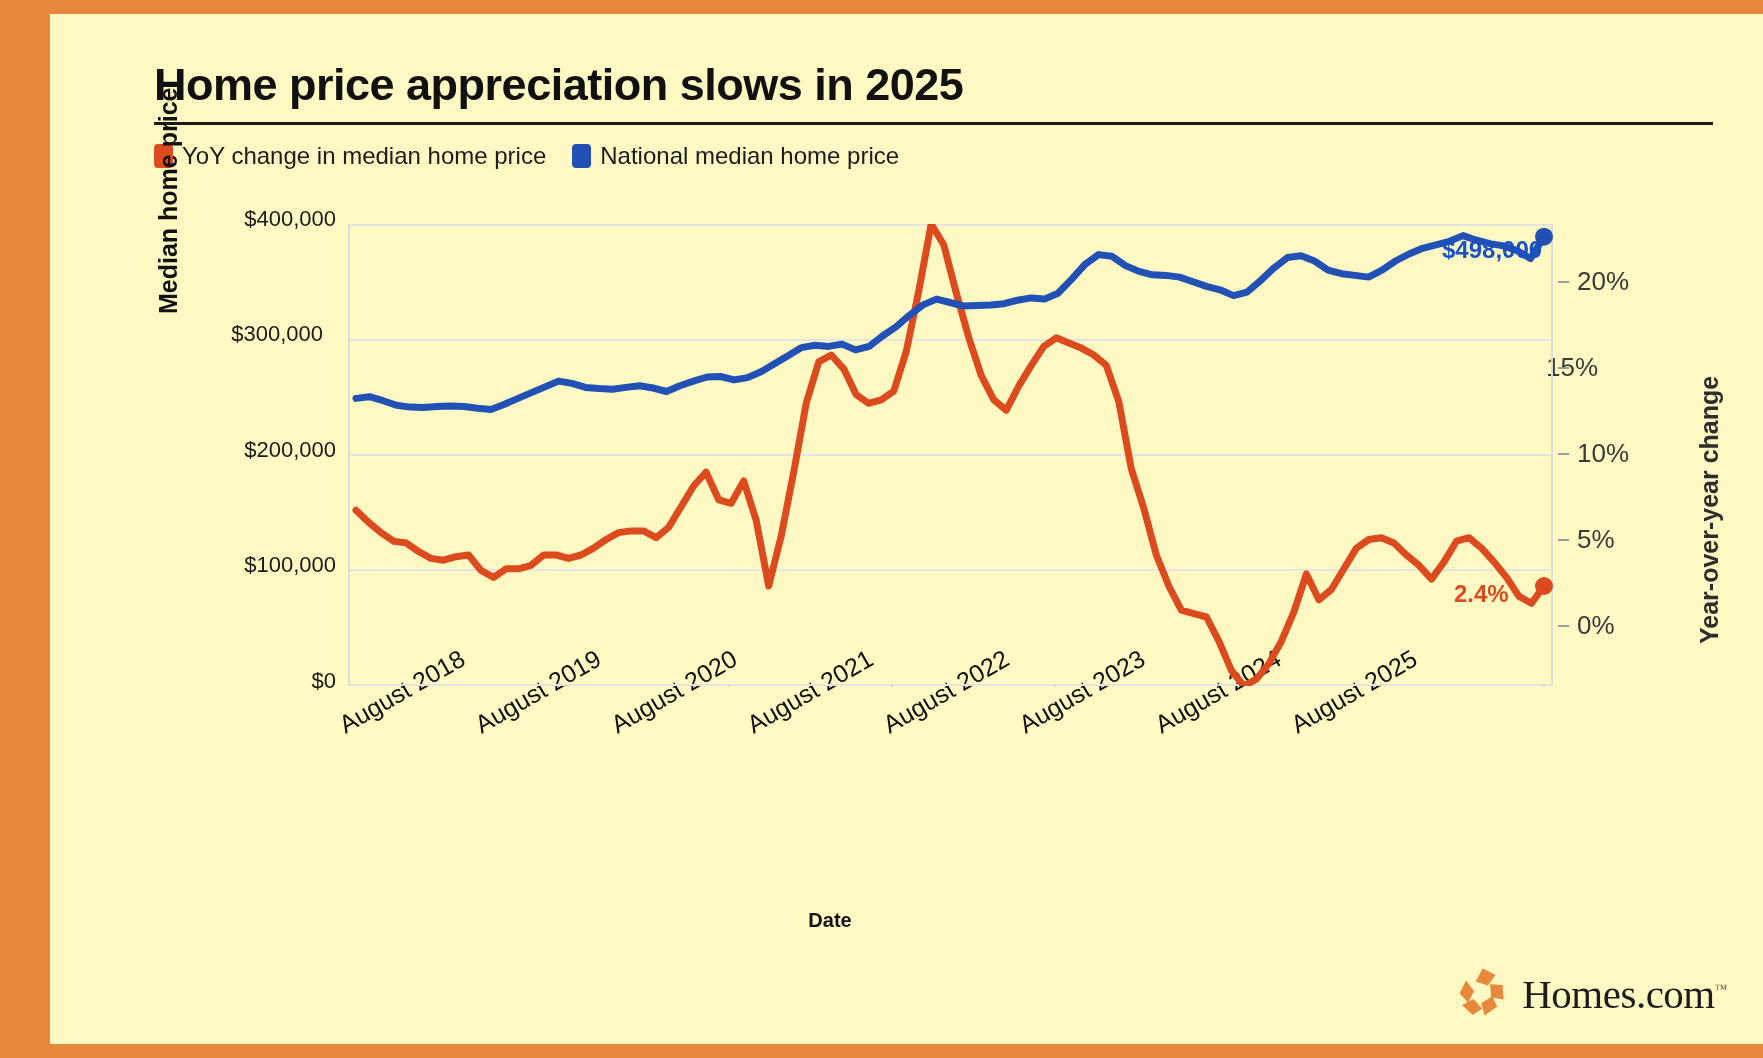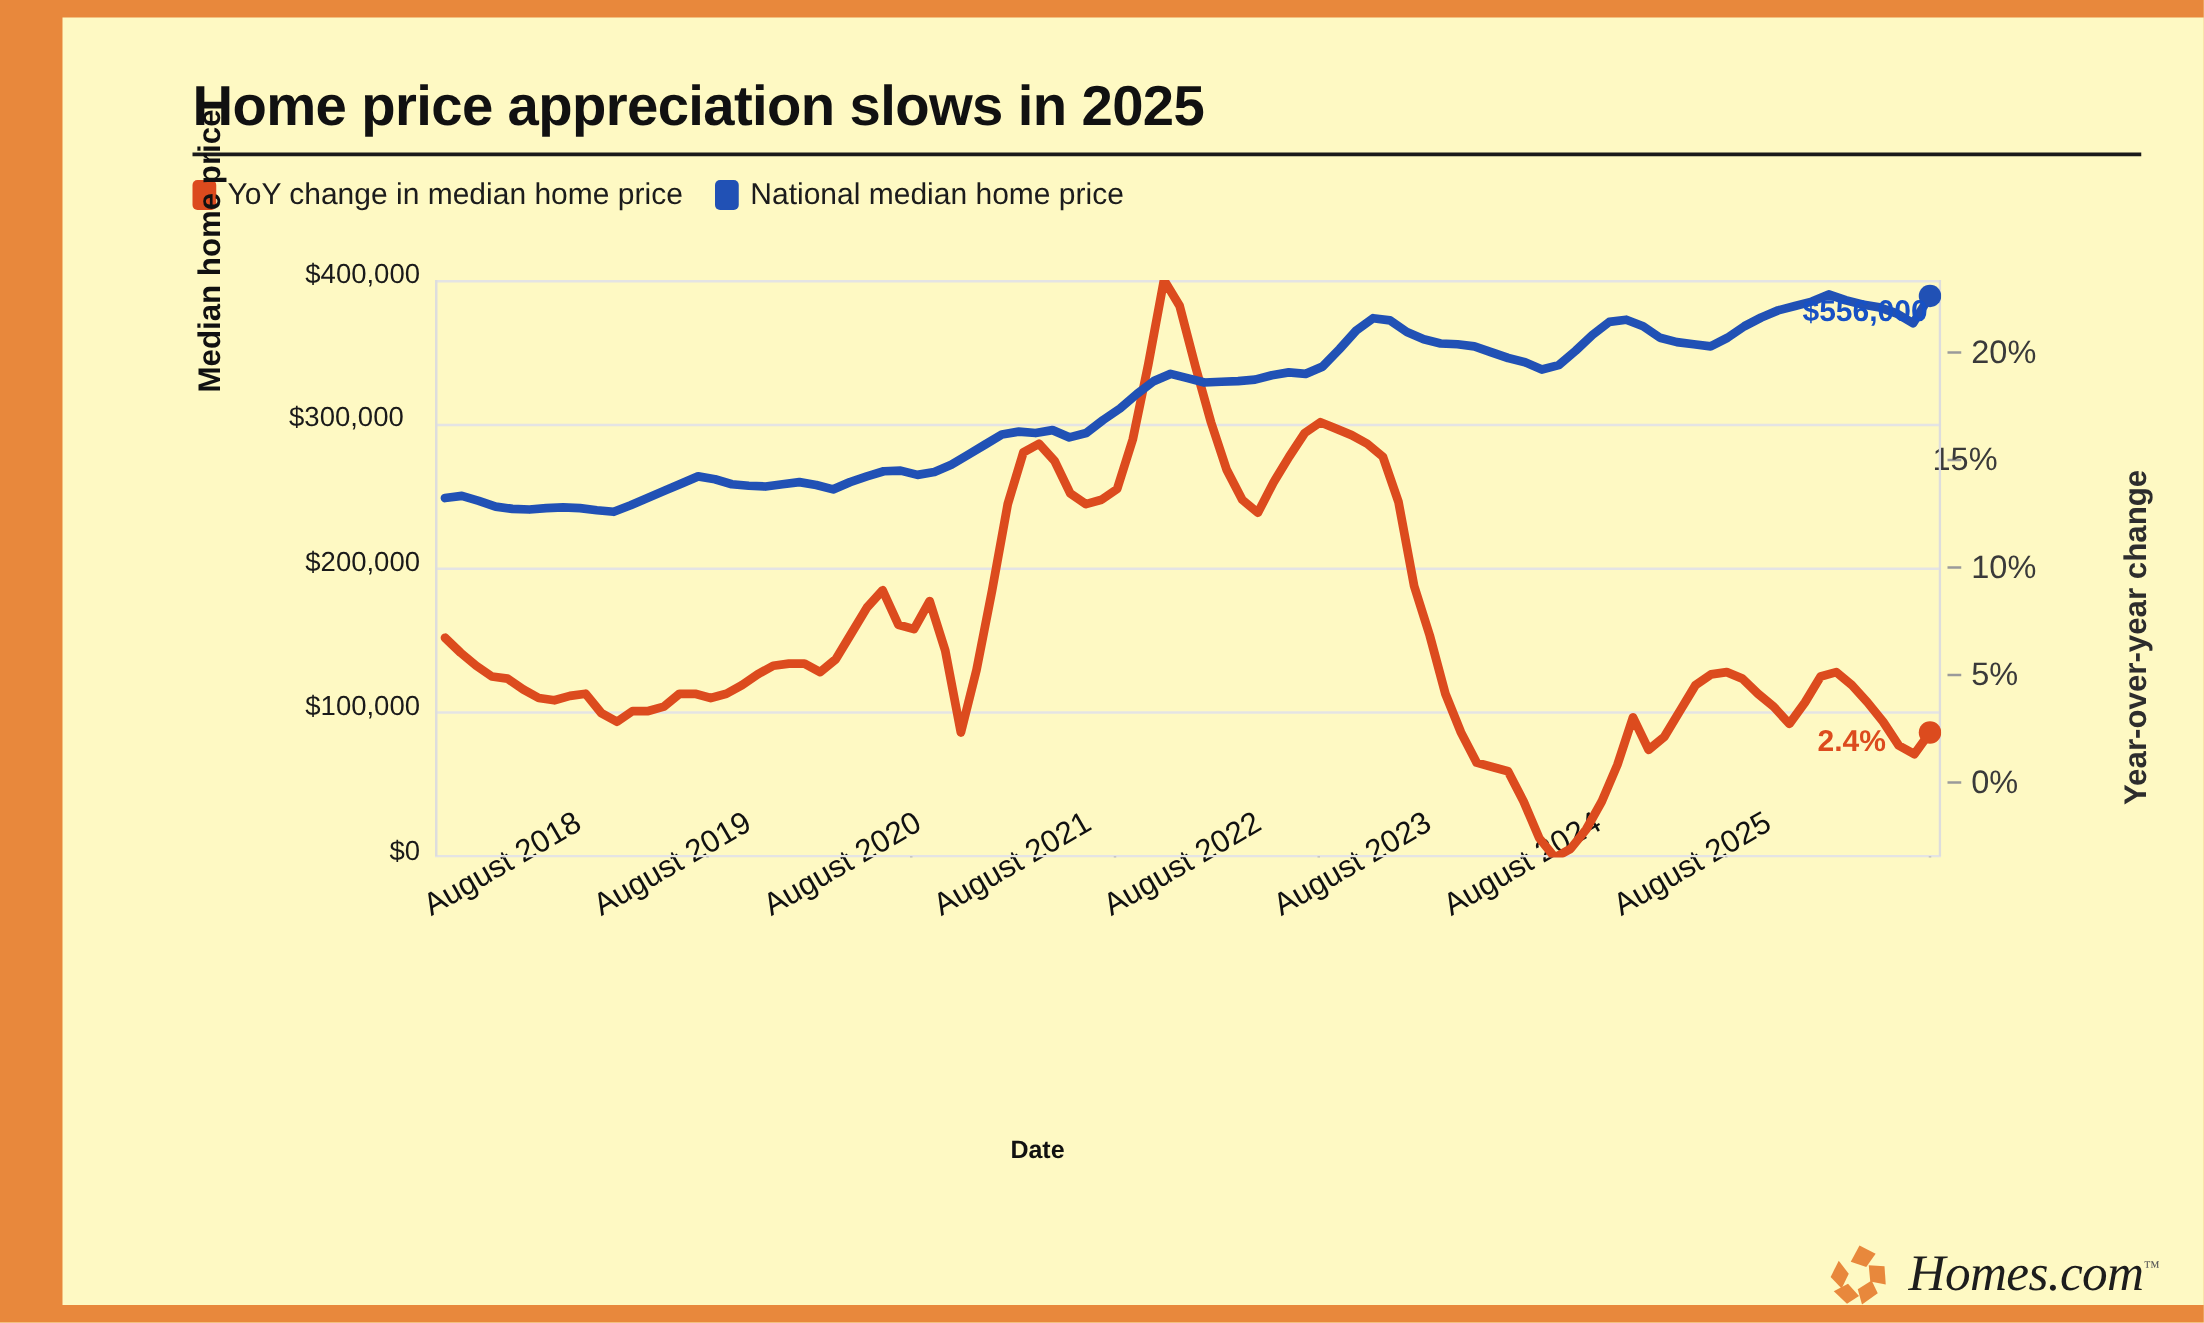--- a/index.html
+++ b/index.html
@@ -130,25 +130,24 @@
   
   #footer {
     position: absolute;
     left: 104px; top: 954px;
     font-size: 22px;
     line-height: 1.33;
     color: #3c3c3c;
   }
   #logo {
     position: absolute;
-    right: 58px; top: 980px;
+    right: 58px; top: 952px;
     display: flex;
-    align-items: flex-start;
+    align-items: flex-end;
     gap: 13px;
-    font-style: italic;
   }
   #logo-text {
     font-family: "Liberation Serif", serif;
     font-size: 41px;
     color: #1d1d1d;
     letter-spacing: -0.5px;
   }
   #logo-tm { font-size: 13px; vertical-align: super; color: #555; }
 </style>
 </head>
@@ -229,21 +228,21 @@
       </g>
 
       <polyline id="series-orange" fill="none" stroke="#DC4B1E" stroke-width="7" stroke-linejoin="round" stroke-linecap="round" points="8.0,286.2 20.5,298.2 33.0,308.6 45.5,317.2 58.0,318.9 70.5,327.5 83.0,334.4 95.5,336.2 108.0,332.7 120.5,331.0 133.1,346.5 145.6,353.4 158.1,344.8 170.6,344.8 183.1,341.3 195.6,331.0 208.1,331.0 220.6,334.4 233.1,331.0 245.6,324.1 258.1,315.5 270.6,308.6 283.1,306.9 295.6,306.9 308.1,313.7 320.6,303.4 333.1,282.7 345.6,262.0 358.1,248.2 370.7,275.8 383.2,279.3 395.7,256.9 408.2,296.5 420.7,362.0 433.2,312.0 445.7,248.2 458.2,179.3 470.7,137.9 483.2,131.0 495.7,144.8 508.2,170.7 520.7,179.3 533.2,175.8 545.7,167.2 558.2,127.6 570.7,67.2 583.2,0.0 595.7,20.7 608.3,69.0 620.8,113.8 633.3,151.7 645.8,175.8 658.3,186.2 670.8,162.0 683.3,141.4 695.8,122.4 708.3,113.8 720.8,118.9 733.3,124.1 745.8,131.0 758.3,141.4 770.8,177.6 783.3,244.8 795.8,284.4 808.3,331.0 820.8,362.0 833.3,386.1 845.9,389.6 858.4,393.0 870.9,417.2 883.4,446.5 895.9,462.0 908.4,455.1 920.9,439.6 933.4,417.2 945.9,387.9 958.4,349.9 970.9,375.8 983.4,365.5 995.9,344.8 1008.4,324.1 1020.9,315.5 1033.4,313.7 1045.9,318.9 1058.4,331.0 1070.9,341.3 1083.5,355.1 1096.0,337.9 1108.5,317.2 1121.0,313.7 1133.5,324.1 1146.0,337.9 1158.5,353.4 1171.0,372.4 1183.5,379.3 1196.0,362.0"></polyline>
       <polyline id="series-blue" fill="none" stroke="#2151B5" stroke-width="7" stroke-linejoin="round" stroke-linecap="round" points="8.0,174.4 21.5,172.7 35.0,176.7 48.5,181.3 62.0,183.1 75.5,183.6 89.0,182.5 102.5,181.9 116.0,182.5 129.5,184.2 143.0,185.4 156.5,180.2 170.0,174.4 183.5,168.6 197.0,162.9 210.5,157.1 224.0,159.4 237.5,163.4 251.0,164.6 264.5,165.2 278.0,163.4 291.5,161.7 305.0,164.0 318.5,167.5 332.0,161.7 345.5,157.1 359.0,153.0 372.5,152.5 386.0,155.9 399.5,153.6 413.0,147.8 426.5,139.8 440.0,131.7 453.5,123.6 467.0,121.3 480.5,122.4 494.0,120.1 507.5,125.9 521.0,122.4 534.5,112.0 548.0,102.8 561.5,91.2 575.0,80.9 588.5,75.1 602.0,78.5 615.5,82.0 629.0,81.4 642.5,80.9 656.0,79.7 669.5,76.2 683.0,73.9 696.5,75.1 710.0,69.3 723.5,55.4 737.0,40.4 750.5,30.6 764.0,32.3 777.5,41.6 791.0,47.4 804.5,50.8 818.0,51.4 831.5,53.1 845.0,57.8 858.5,62.4 872.0,65.8 885.5,71.6 899.0,68.1 912.5,56.6 926.0,43.9 939.5,33.5 953.0,31.8 966.5,37.0 980.0,46.2 993.5,49.7 1007.0,51.4 1020.5,53.1 1034.0,46.2 1047.5,37.0 1061.0,30.0 1074.5,24.3 1088.0,20.8 1101.5,17.3 1115.0,11.6 1128.5,16.2 1142.0,19.6 1155.5,21.9 1169.0,26.6 1182.5,34.6 1196.0,12.7"></polyline>
 
       <circle id="dot-orange" r="9" fill="#DC4B1E" cx="1196.0" cy="362.0"></circle>
       <circle id="dot-blue" r="9" fill="#2151B5" cx="1196.0" cy="12.7"></circle>
     </svg>
   </div>
 
-  <div id="annot-blue">$556,000</div>
+  <div id="annot-blue">$498,000</div>
   <div id="annot-orange">2.4%</div>
 
 
   <div id="logo">
     <svg width="52" height="52" viewBox="0 0 52 52">
       <g fill="#E8883C">
         <path d="M25.6 2.4 L38.5 9.0 L31.0 19.5 L18.6 15.4 Z"></path>
         <path d="M45.6 19.0 L46.6 33.5 L34.2 31.2 L33.0 18.2 Z"></path>
         <path d="M40.2 40.6 L27.6 49.6 L24.2 37.3 L35.3 30.3 Z"></path>
         <path d="M15.6 49.0 L5.0 39.0 L16.4 33.0 L25.2 42.7 Z"></path>

